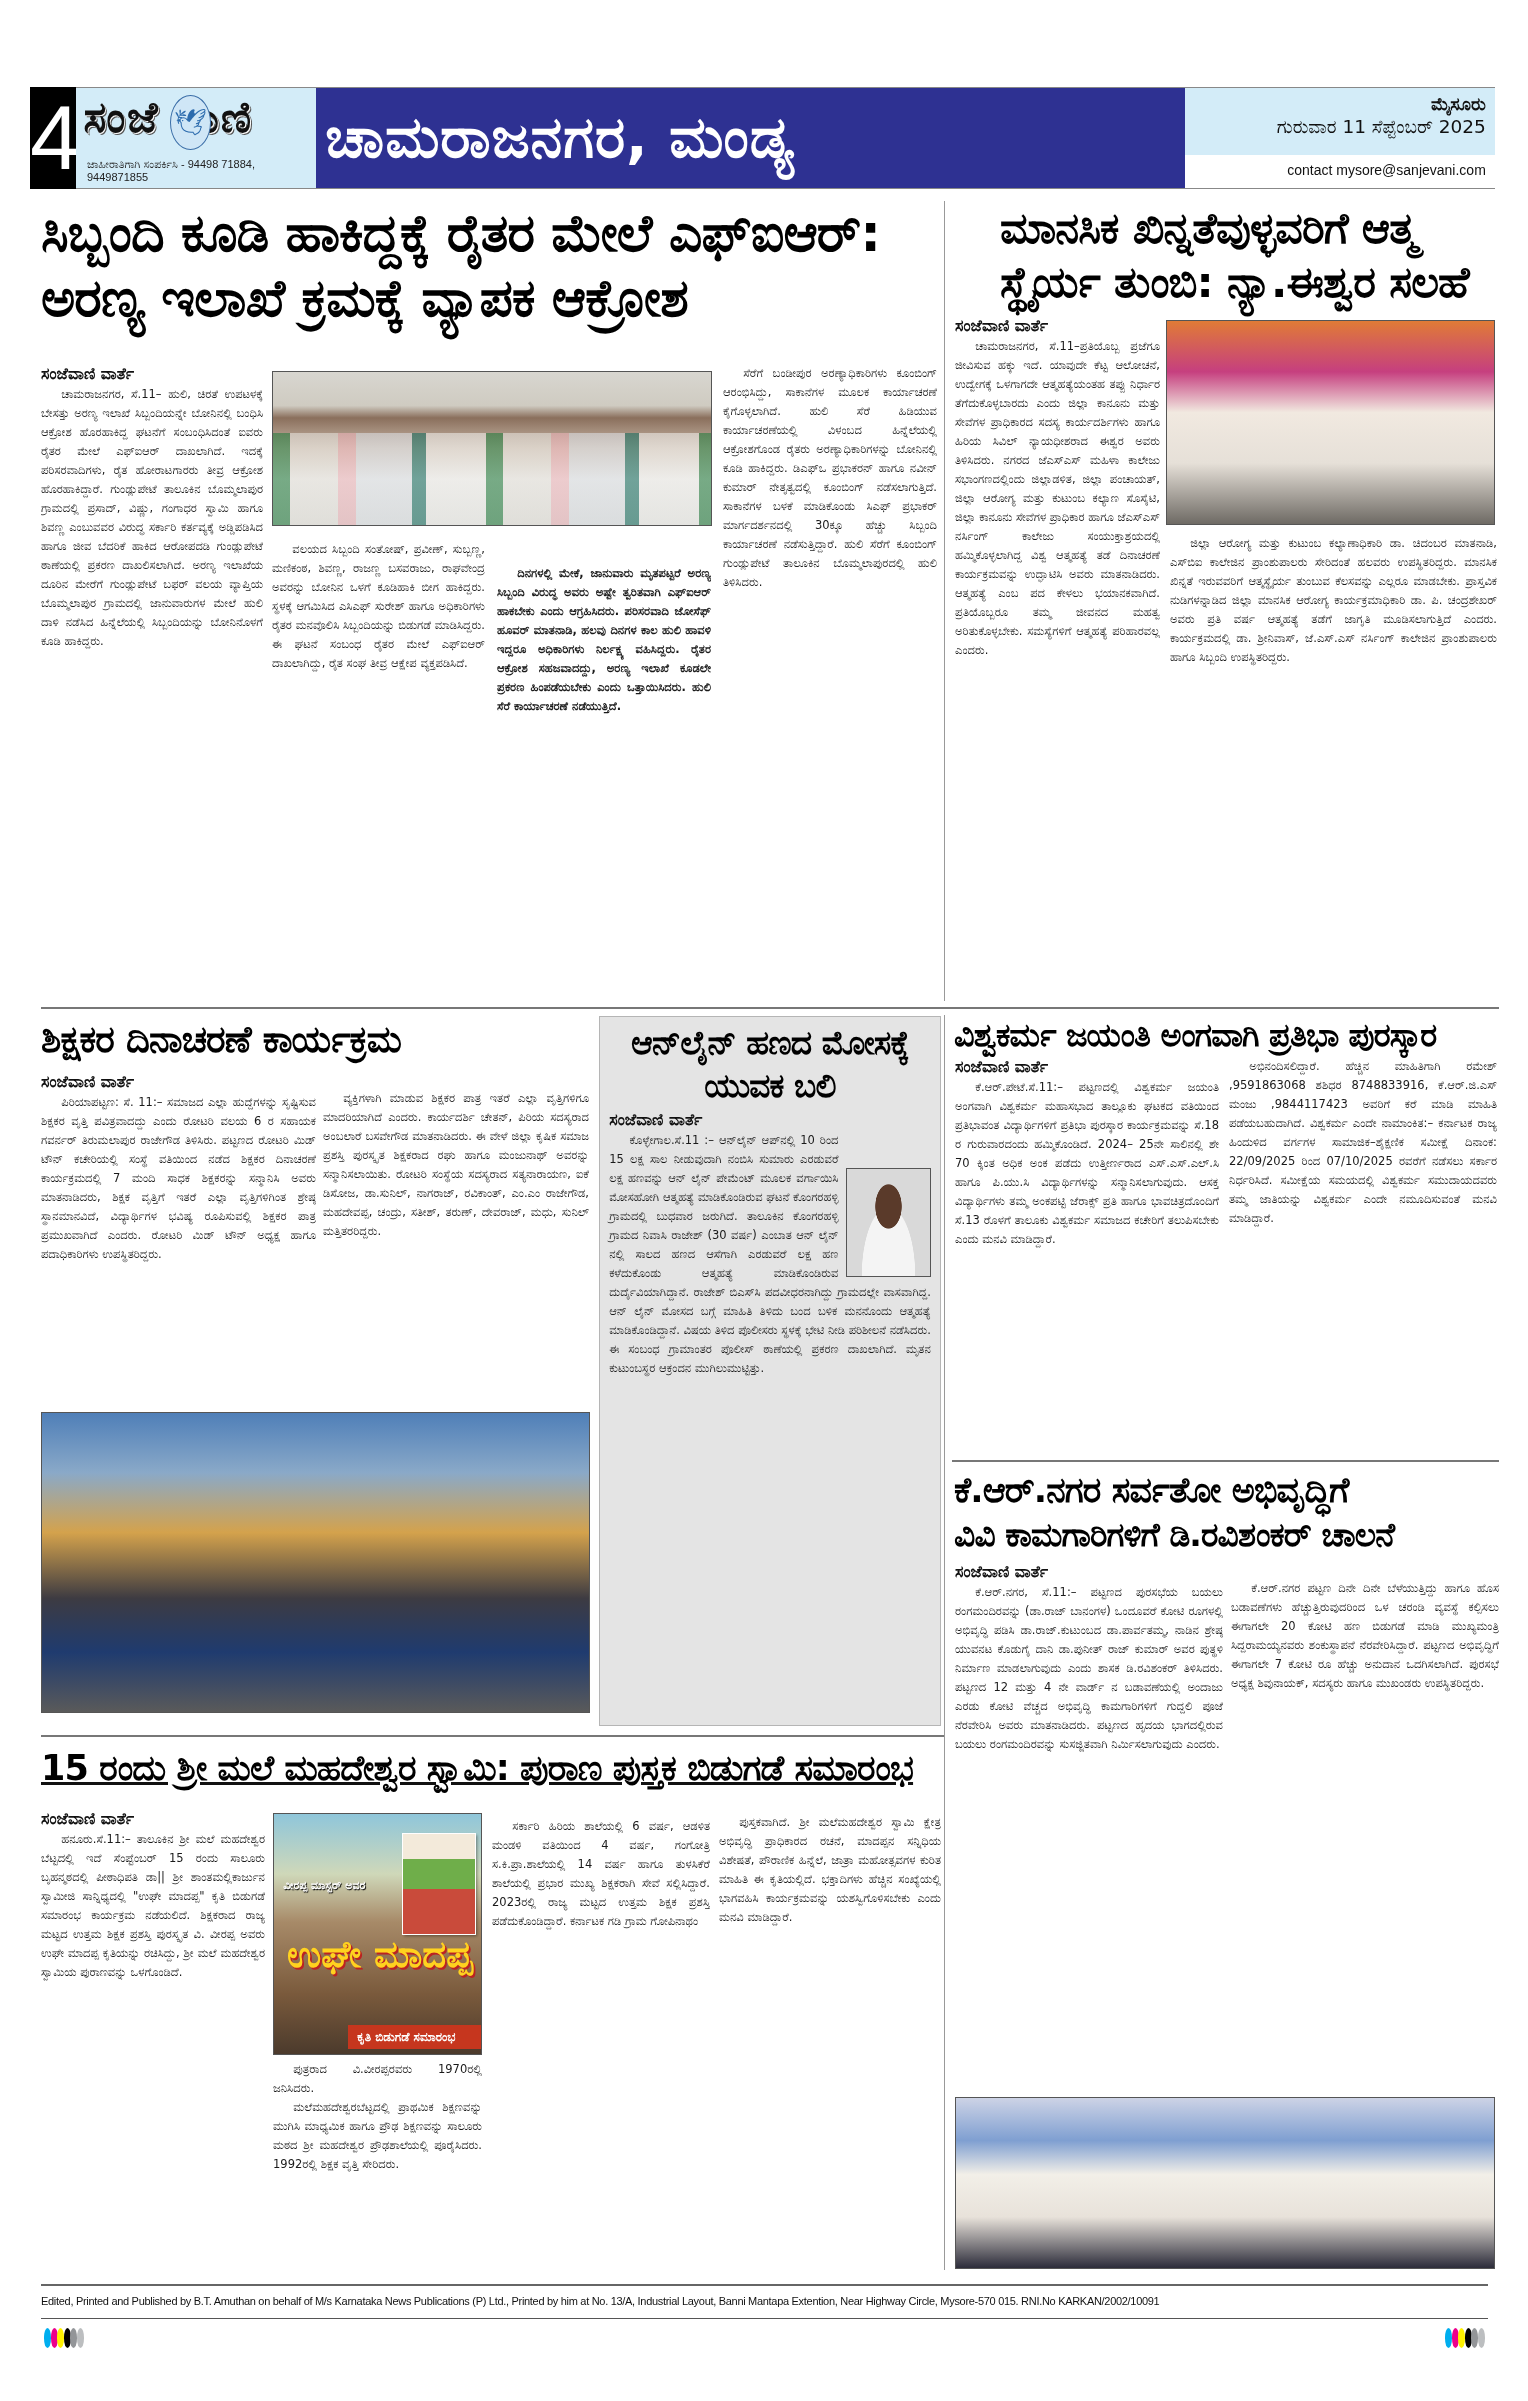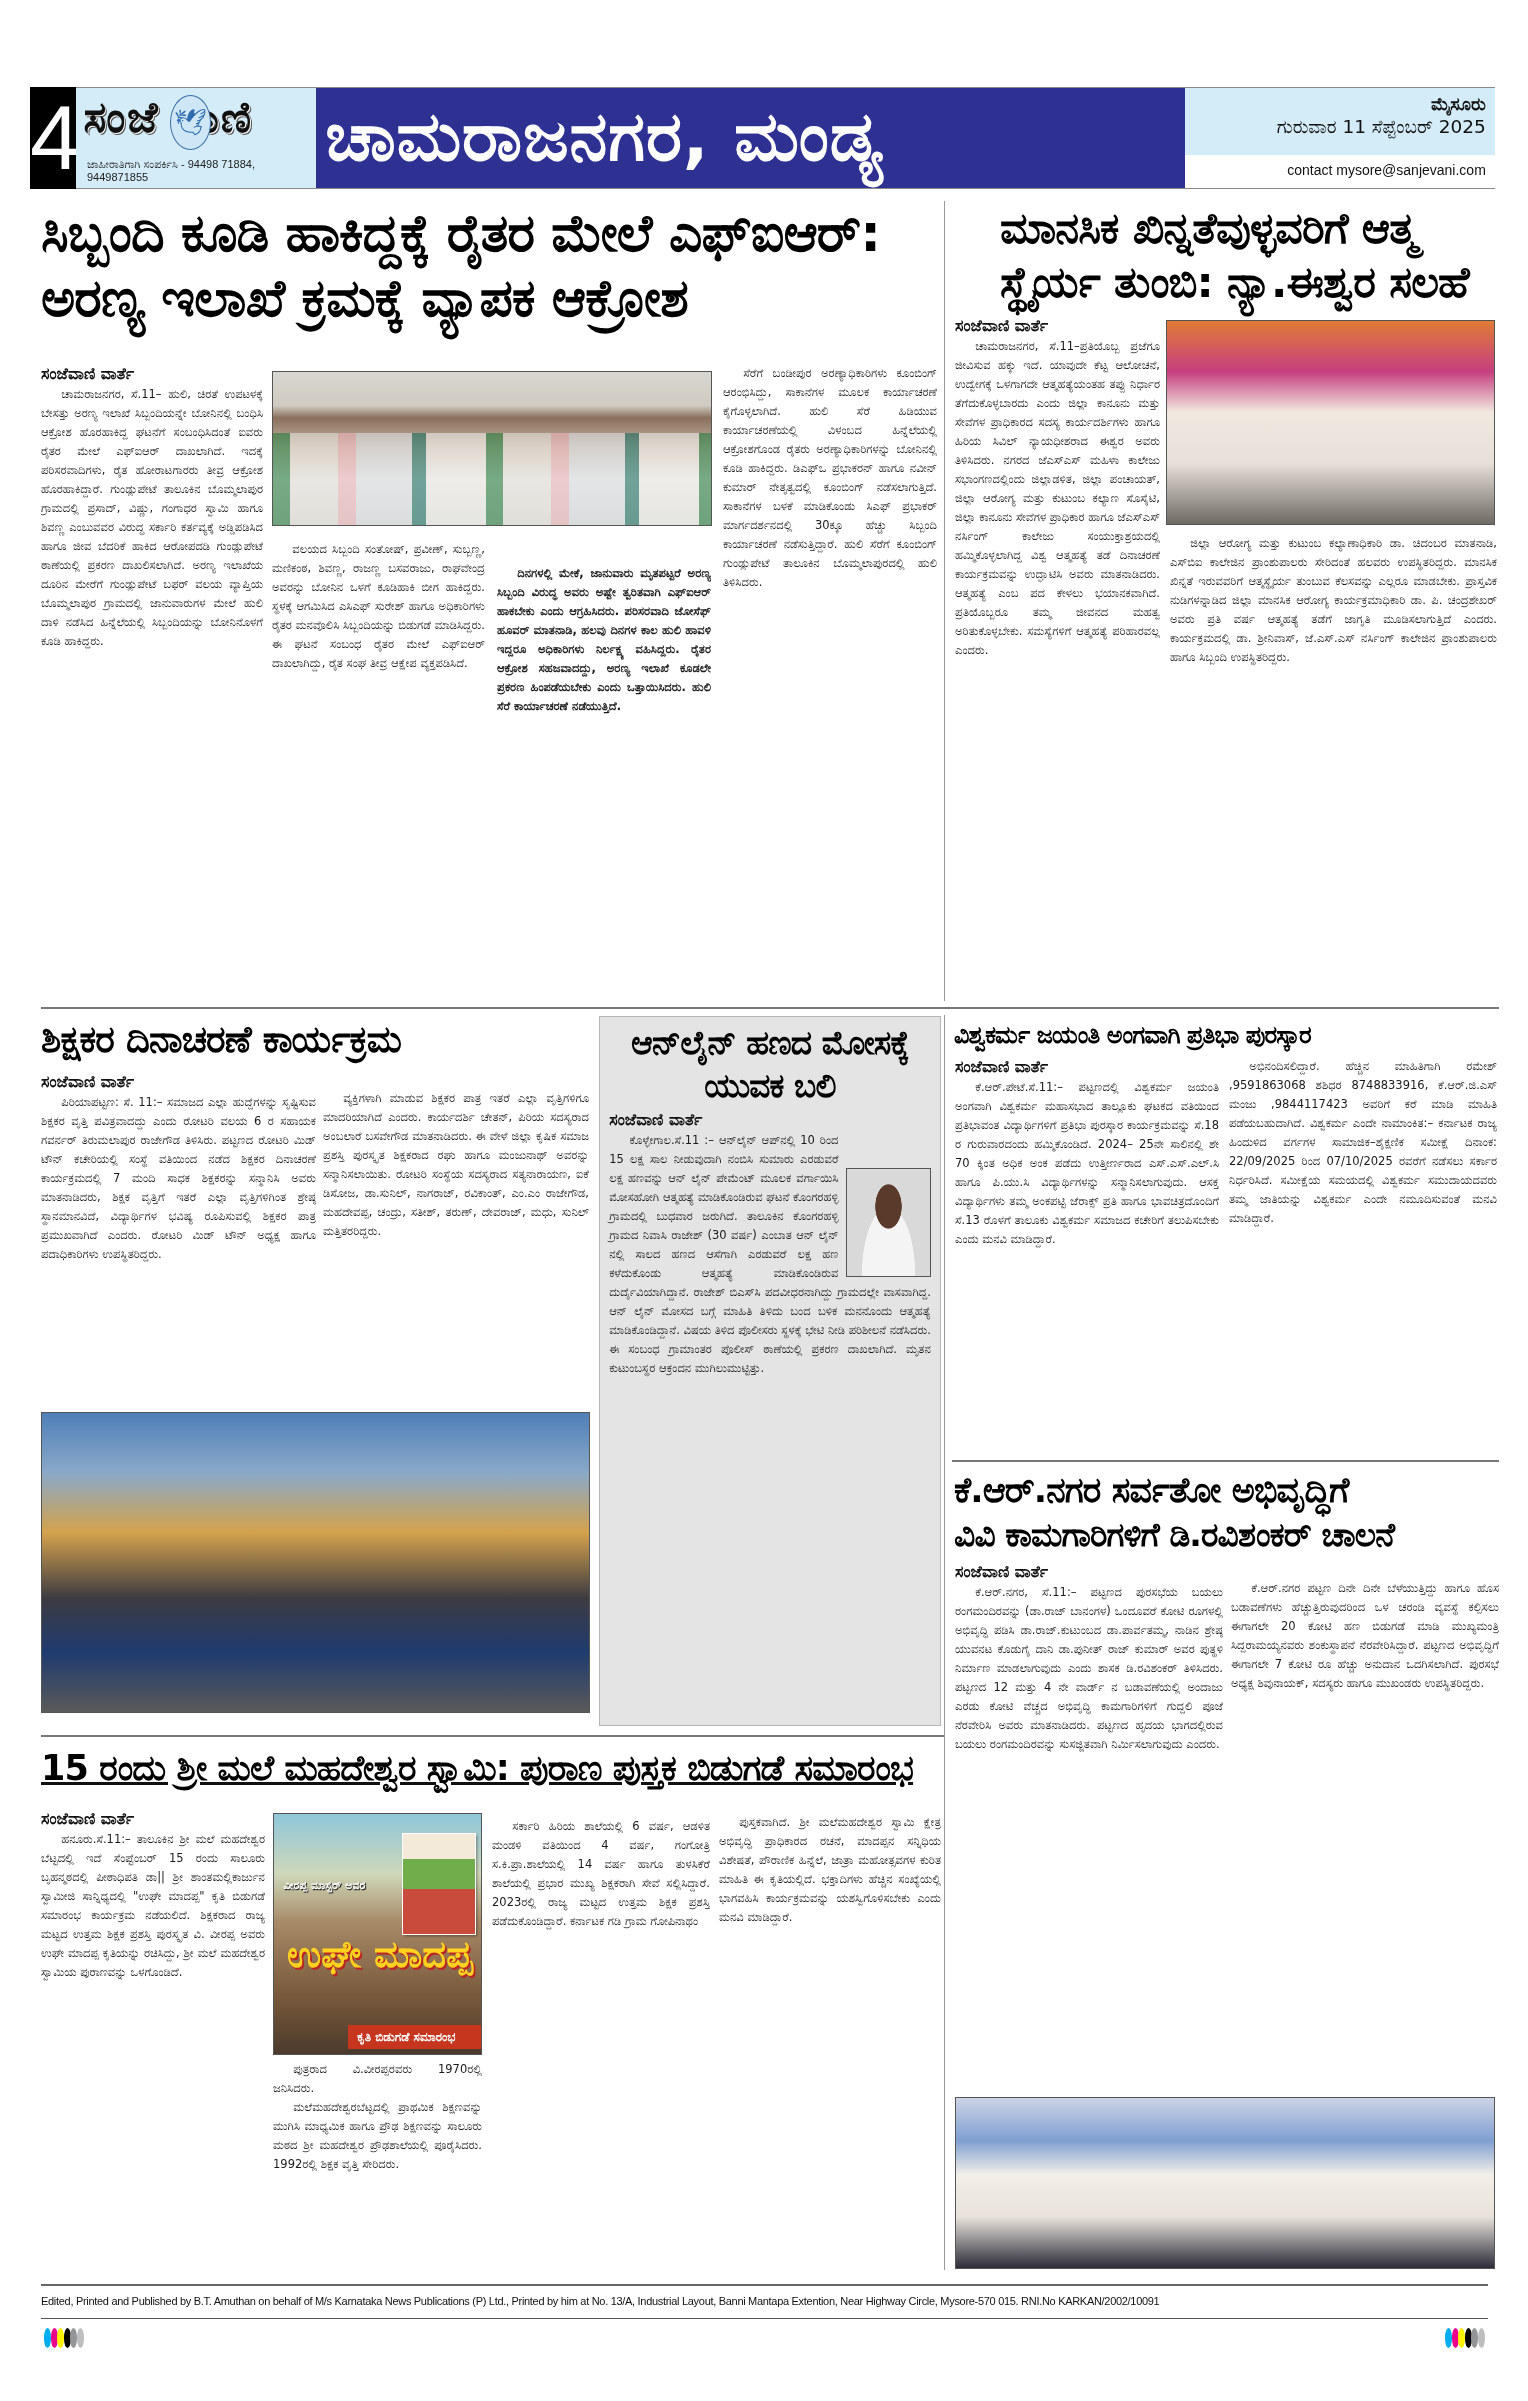--- a/index.html
+++ b/index.html
@@ -5,21 +5,21 @@
   * { box-sizing: border-box; margin: 0; padding: 0; }
   body { width: 1528px; height: 2401px; background: #fff; font-family: "DejaVu Sans", sans-serif; color: #111; position: relative; overflow: hidden; }
   .abs { position: absolute; }
 
   
   .page-num { left: 30px; top: 87px; width: 46px; height: 102px; background: #000; color: #fff; font-family: "Liberation Sans", sans-serif; font-size: 91px; line-height: 102px; text-align: center; }
   .logo-box { left: 76px; top: 87px; width: 240px; height: 102px; background: #d3ecf8; border-top: 1.8px solid #888; border-bottom: 1.8px solid #888; }
   .logo-text { position: absolute; left: 7.4px; top: 3.7px; font-family: "DejaVu Serif", serif; font-weight: bold; font-size: 43px; color: #111; letter-spacing: 1.8px; text-shadow: 0.9px 0.9px 0 #fff, 1.8px 1.8px 0 #555; }
   .logo-dove { position: absolute; left: 94px; top: 7.4px; width: 41px; height: 55px; border-radius: 50%; border: 1.8px solid #3b6ea8; background: #cfe6f6; font-size: 26px; text-align: center; line-height: 52px; color: #2d6cae; }
   .logo-contact { position: absolute; left: 11px; bottom: 5.5px; font-size: 11px; color: #222; font-family: "Liberation Sans", sans-serif; }
-  .section-banner { left: 316px; top: 87px; width: 869px; height: 102px; background: #2e3192; border-top: 1.8px solid #888; border-bottom: 1.8px solid #888; color: #fff; font-weight: bold; font-size: 68px; line-height: 98px; padding-left: 9.2px; letter-spacing: 0.9px; }
+  .section-banner { left: 316px; top: 87px; width: 869px; height: 102px; background: #2e3192; border-top: 1.8px solid #888; border-bottom: 1.8px solid #888; color: #fff; font-weight: bold; font-size: 57px; line-height: 98px; padding-left: 9.2px; letter-spacing: 0.9px; }
   .date-box { left: 1185px; top: 87px; width: 310px; height: 102px; border-top: 1.8px solid #888; border-bottom: 1.8px solid #888; }
   .date-top { height: 67px; background: #d3ecf8; text-align: right; padding: 5.5px 9.2px 0 0; }
   .edition { font-size: 17.6px; font-weight: bold; display: block; }
   .date-line { font-size: 18.5px; display: block; margin-top: 1.8px; }
   .contact-line { text-align: right; padding: 7.4px 9.2px 0 0; font-family: "Liberation Sans", sans-serif; font-size: 14px; }
 
   .hr { position: absolute; background: #777; height: 1.8px; }
   .vr { position: absolute; background: #999; width: 0.9px; }
 
   h1, h2 { font-weight: bold; letter-spacing: -0.9px; color: #000; }
@@ -140,21 +140,21 @@
   <div style="padding:3.7px 9.2px;">
     <div class="byline">ಸಂಜೆವಾಣಿ ವಾರ್ತೆ</div>
     <div class="photo ph-portrait" style="position:relative;float:right;width:85px;height:109px;margin:37px 0 3.7px 7.4px;"></div>
     <div class="body">
         <p>ಕೊಳ್ಳೇಗಾಲ.ಸೆ.11 :– ಆನ್‌ಲೈನ್ ಆಪ್‌ನಲ್ಲಿ 10 ರಿಂದ 15 ಲಕ್ಷ ಸಾಲ ನೀಡುವುದಾಗಿ ನಂಬಿಸಿ ಸುಮಾರು ಎರಡುವರೆ ಲಕ್ಷ ಹಣವನ್ನು ಆನ್ ಲೈನ್ ಪೇಮೆಂಟ್ ಮೂಲಕ ವರ್ಗಾಯಿಸಿ ಮೋಸಹೋಗಿ ಆತ್ಮಹತ್ಯೆ ಮಾಡಿಕೊಂಡಿರುವ ಘಟನೆ ಕೊಂಗರಹಳ್ಳಿ ಗ್ರಾಮದಲ್ಲಿ ಬುಧವಾರ ಜರುಗಿದೆ. ತಾಲೂಕಿನ ಕೊಂಗರಹಳ್ಳಿ ಗ್ರಾಮದ ನಿವಾಸಿ ರಾಜೇಶ್ (30 ವರ್ಷ) ಎಂಬಾತ ಆನ್ ಲೈನ್ ನಲ್ಲಿ ಸಾಲದ ಹಣದ ಆಸೆಗಾಗಿ ಎರಡುವರೆ ಲಕ್ಷ ಹಣ ಕಳೆದುಕೊಂಡು ಆತ್ಮಹತ್ಯೆ ಮಾಡಿಕೊಂಡಿರುವ ದುರ್ದೈವಿಯಾಗಿದ್ದಾನೆ. ರಾಜೇಶ್ ಬಿಎಸ್‌ಸಿ ಪದವೀಧರನಾಗಿದ್ದು ಗ್ರಾಮದಲ್ಲೇ ವಾಸವಾಗಿದ್ದ. ಆನ್ ಲೈನ್ ಮೋಸದ ಬಗ್ಗೆ ಮಾಹಿತಿ ತಿಳಿದು ಬಂದ ಬಳಿಕ ಮನನೊಂದು ಆತ್ಮಹತ್ಯೆ ಮಾಡಿಕೊಂಡಿದ್ದಾನೆ. ವಿಷಯ ತಿಳಿದ ಪೊಲೀಸರು ಸ್ಥಳಕ್ಕೆ ಭೇಟಿ ನೀಡಿ ಪರಿಶೀಲನೆ ನಡೆಸಿದರು. ಈ ಸಂಬಂಧ ಗ್ರಾಮಾಂತರ ಪೊಲೀಸ್ ಠಾಣೆಯಲ್ಲಿ ಪ್ರಕರಣ ದಾಖಲಾಗಿದೆ. ಮೃತನ ಕುಟುಂಬಸ್ಥರ ಆಕ್ರಂದನ ಮುಗಿಲುಮುಟ್ಟಿತ್ತು.</p>
       </div>
   </div>
 </div>
 
 <div class="abs" style="left:954px;top:1015px;width:554px;">
-  <h2 class="headline-m" style="font-size:24px;line-height:41px;">ವಿಶ್ವಕರ್ಮ ಜಯಂತಿ ಅಂಗವಾಗಿ ಪ್ರತಿಭಾ ಪುರಸ್ಕಾರ</h2>
+  <h2 class="headline-m" style="font-size:32px;line-height:41px;">ವಿಶ್ವಕರ್ಮ ಜಯಂತಿ ಅಂಗವಾಗಿ ಪ್ರತಿಭಾ ಪುರಸ್ಕಾರ</h2>
 </div>
 <div class="col" style="left:955px;top:1057px;width:264px;height:397px;">
   <div class="byline">ಸಂಜೆವಾಣಿ ವಾರ್ತೆ</div>
   <div class="body">
       <p>ಕೆ.ಆರ್.ಪೇಟೆ.ಸೆ.11:– ಪಟ್ಟಣದಲ್ಲಿ ವಿಶ್ವಕರ್ಮ ಜಯಂತಿ ಅಂಗವಾಗಿ ವಿಶ್ವಕರ್ಮ ಮಹಾಸಭಾದ ತಾಲ್ಲೂಕು ಘಟಕದ ವತಿಯಿಂದ ಪ್ರತಿಭಾವಂತ ವಿದ್ಯಾರ್ಥಿಗಳಿಗೆ ಪ್ರತಿಭಾ ಪುರಸ್ಕಾರ ಕಾರ್ಯಕ್ರಮವನ್ನು ಸೆ.18 ರ ಗುರುವಾರದಂದು ಹಮ್ಮಿಕೊಂಡಿದೆ. 2024– 25ನೇ ಸಾಲಿನಲ್ಲಿ ಶೇ 70 ಕ್ಕಿಂತ ಅಧಿಕ ಅಂಕ ಪಡೆದು ಉತ್ತೀರ್ಣರಾದ ಎಸ್.ಎಸ್.ಎಲ್.ಸಿ ಹಾಗೂ ಪಿ.ಯು.ಸಿ ವಿದ್ಯಾರ್ಥಿಗಳನ್ನು ಸನ್ಮಾನಿಸಲಾಗುವುದು. ಆಸಕ್ತ ವಿದ್ಯಾರ್ಥಿಗಳು ತಮ್ಮ ಅಂಕಪಟ್ಟಿ ಜೆರಾಕ್ಸ್ ಪ್ರತಿ ಹಾಗೂ ಭಾವಚಿತ್ರದೊಂದಿಗೆ ಸೆ.13 ರೊಳಗೆ ತಾಲೂಕು ವಿಶ್ವಕರ್ಮ ಸಮಾಜದ ಕಚೇರಿಗೆ ತಲುಪಿಸಬೇಕು ಎಂದು ಮನವಿ ಮಾಡಿದ್ದಾರೆ.</p>
     </div>
 </div>
 <div class="col" style="left:1229px;top:1057px;width:268px;height:397px;">
   <div class="body">
       <p>ಅಭಿನಂದಿಸಲಿದ್ದಾರೆ. ಹೆಚ್ಚಿನ ಮಾಹಿತಿಗಾಗಿ ರಮೇಶ್ ,9591863068 ಶಶಿಧರ 8748833916, ಕೆ.ಆರ್.ಜಿ.ಎಸ್ ಮಂಜು ,9844117423 ಅವರಿಗೆ ಕರೆ ಮಾಡಿ ಮಾಹಿತಿ ಪಡೆಯಬಹುದಾಗಿದೆ. ವಿಶ್ವಕರ್ಮ ಎಂದೇ ನಾಮಾಂಕಿತ:– ಕರ್ನಾಟಕ ರಾಜ್ಯ ಹಿಂದುಳಿದ ವರ್ಗಗಳ ಸಾಮಾಜಿಕ–ಶೈಕ್ಷಣಿಕ ಸಮೀಕ್ಷೆ ದಿನಾಂಕ: 22/09/2025 ರಿಂದ 07/10/2025 ರವರೆಗೆ ನಡೆಸಲು ಸರ್ಕಾರ ನಿರ್ಧರಿಸಿದೆ. ಸಮೀಕ್ಷೆಯ ಸಮಯದಲ್ಲಿ ವಿಶ್ವಕರ್ಮ ಸಮುದಾಯದವರು ತಮ್ಮ ಜಾತಿಯನ್ನು ವಿಶ್ವಕರ್ಮ ಎಂದೇ ನಮೂದಿಸುವಂತೆ ಮನವಿ ಮಾಡಿದ್ದಾರೆ.</p>

